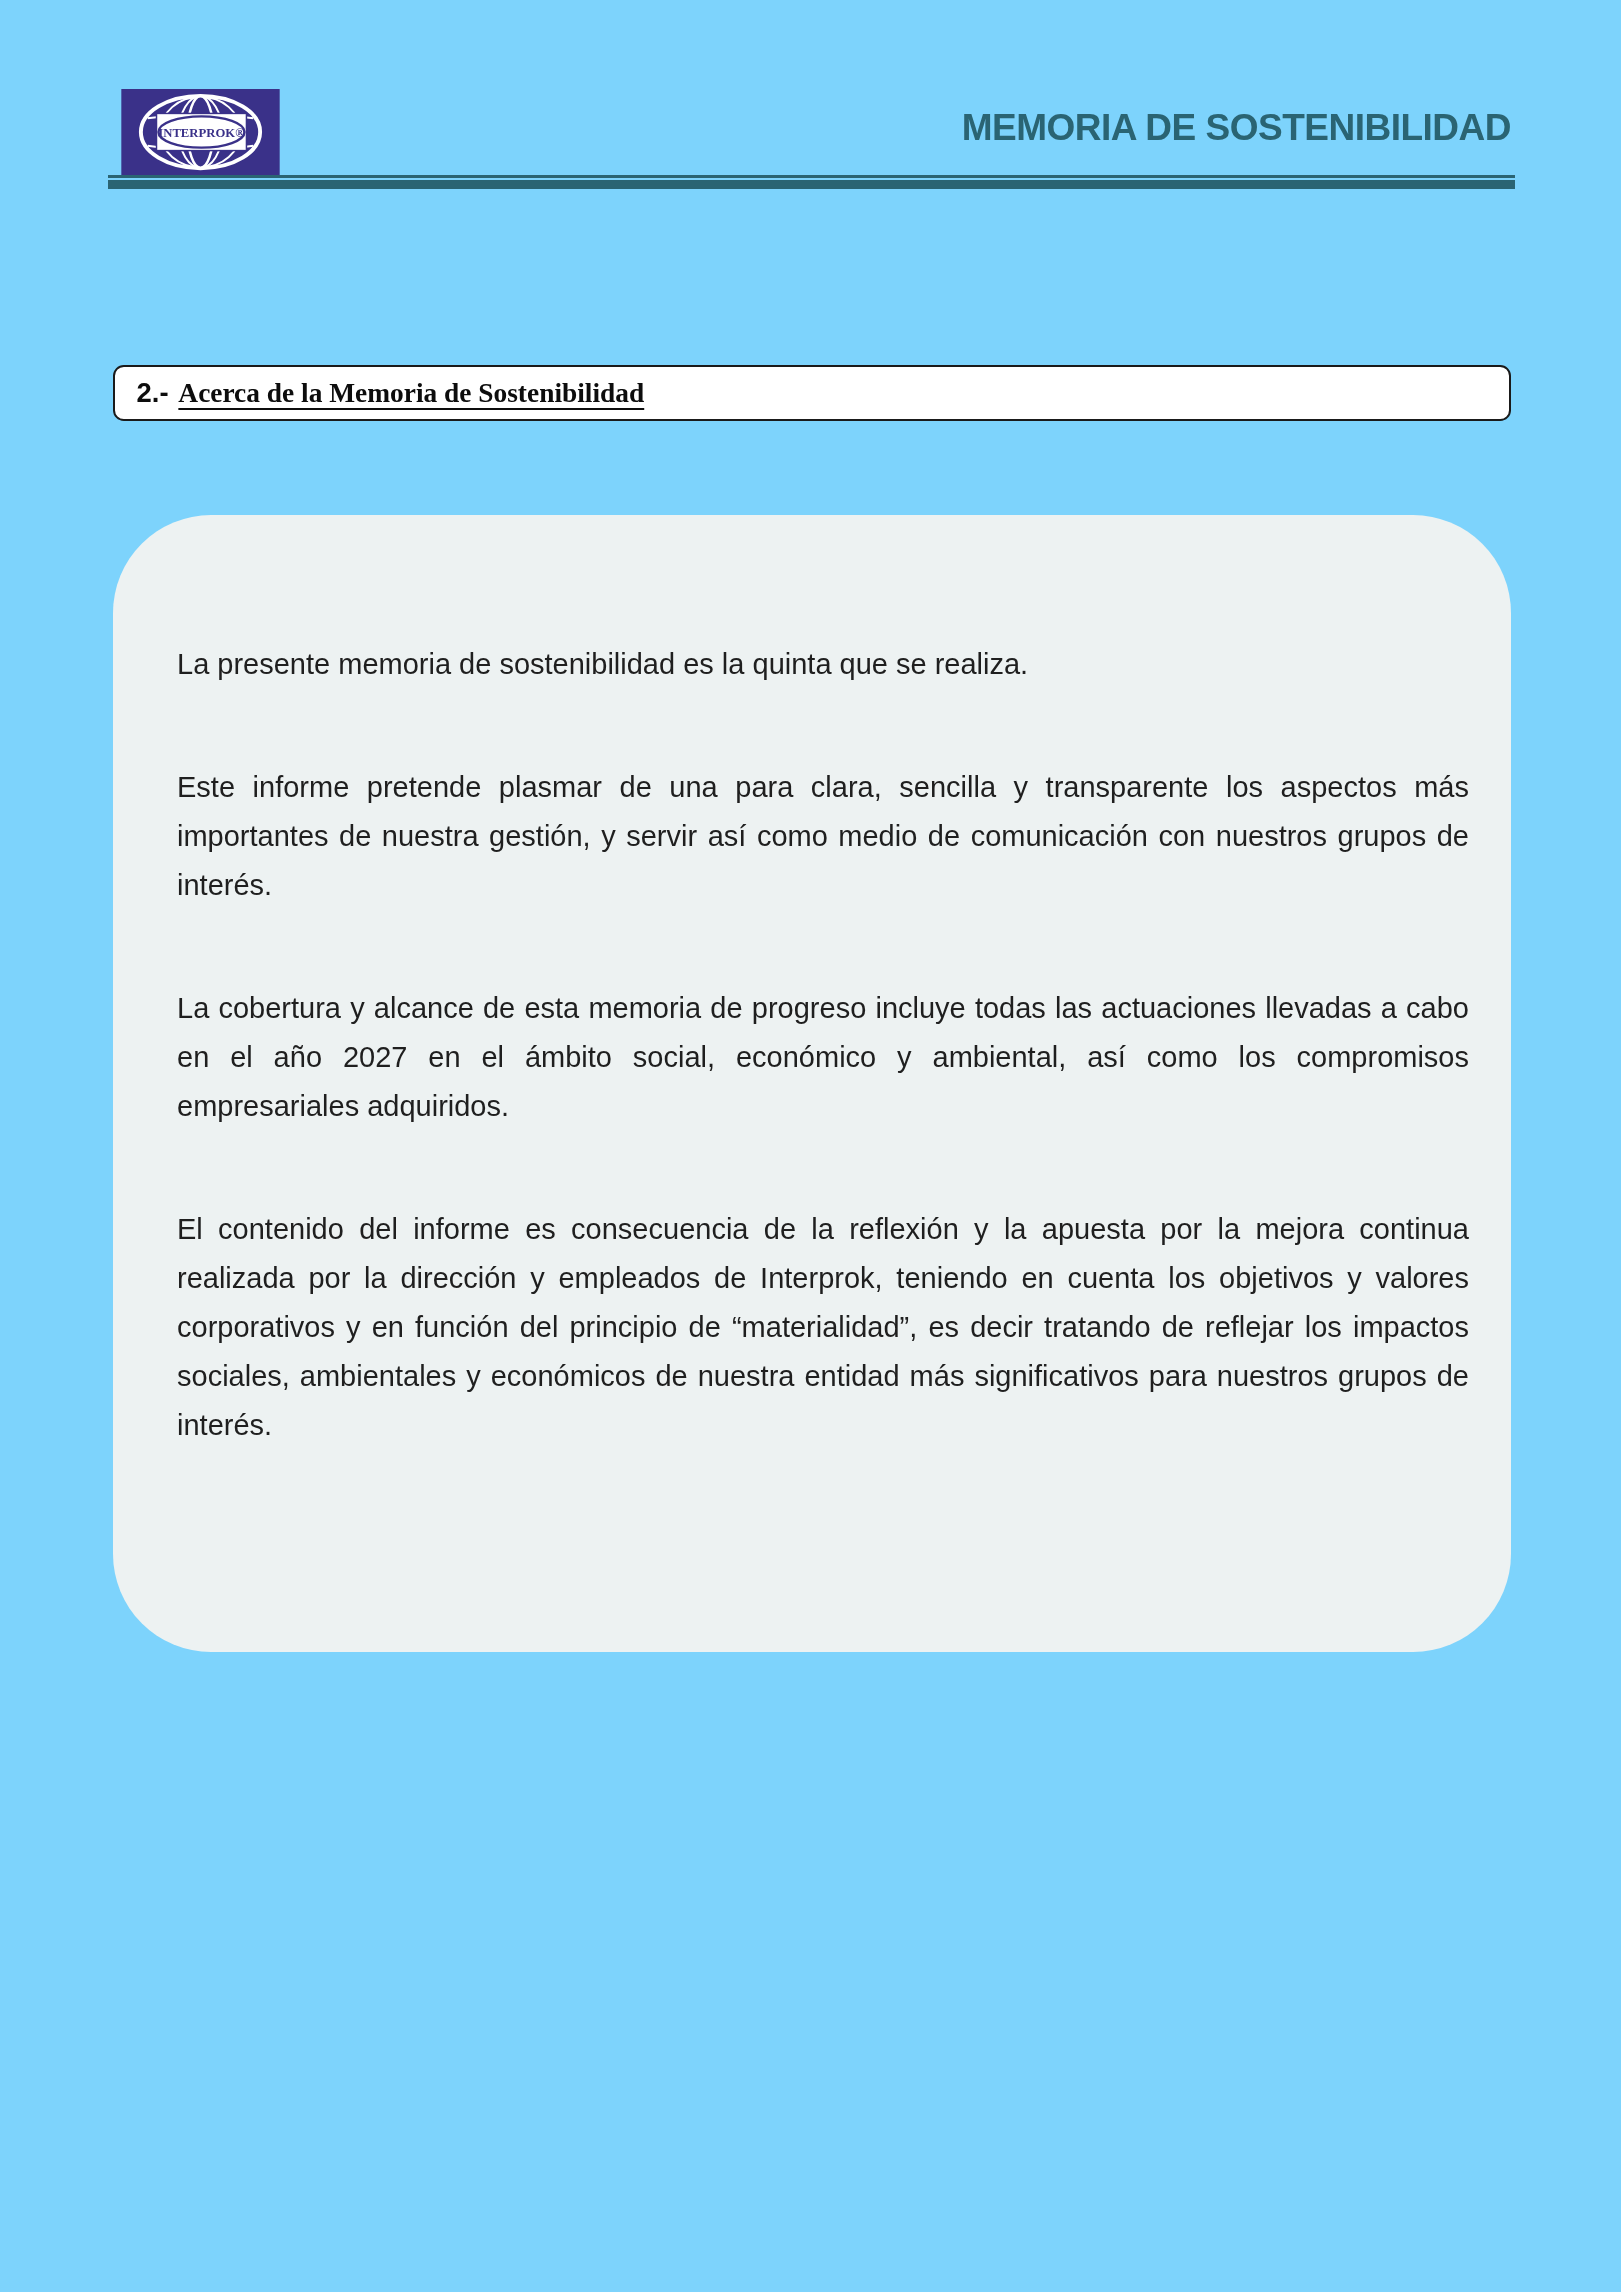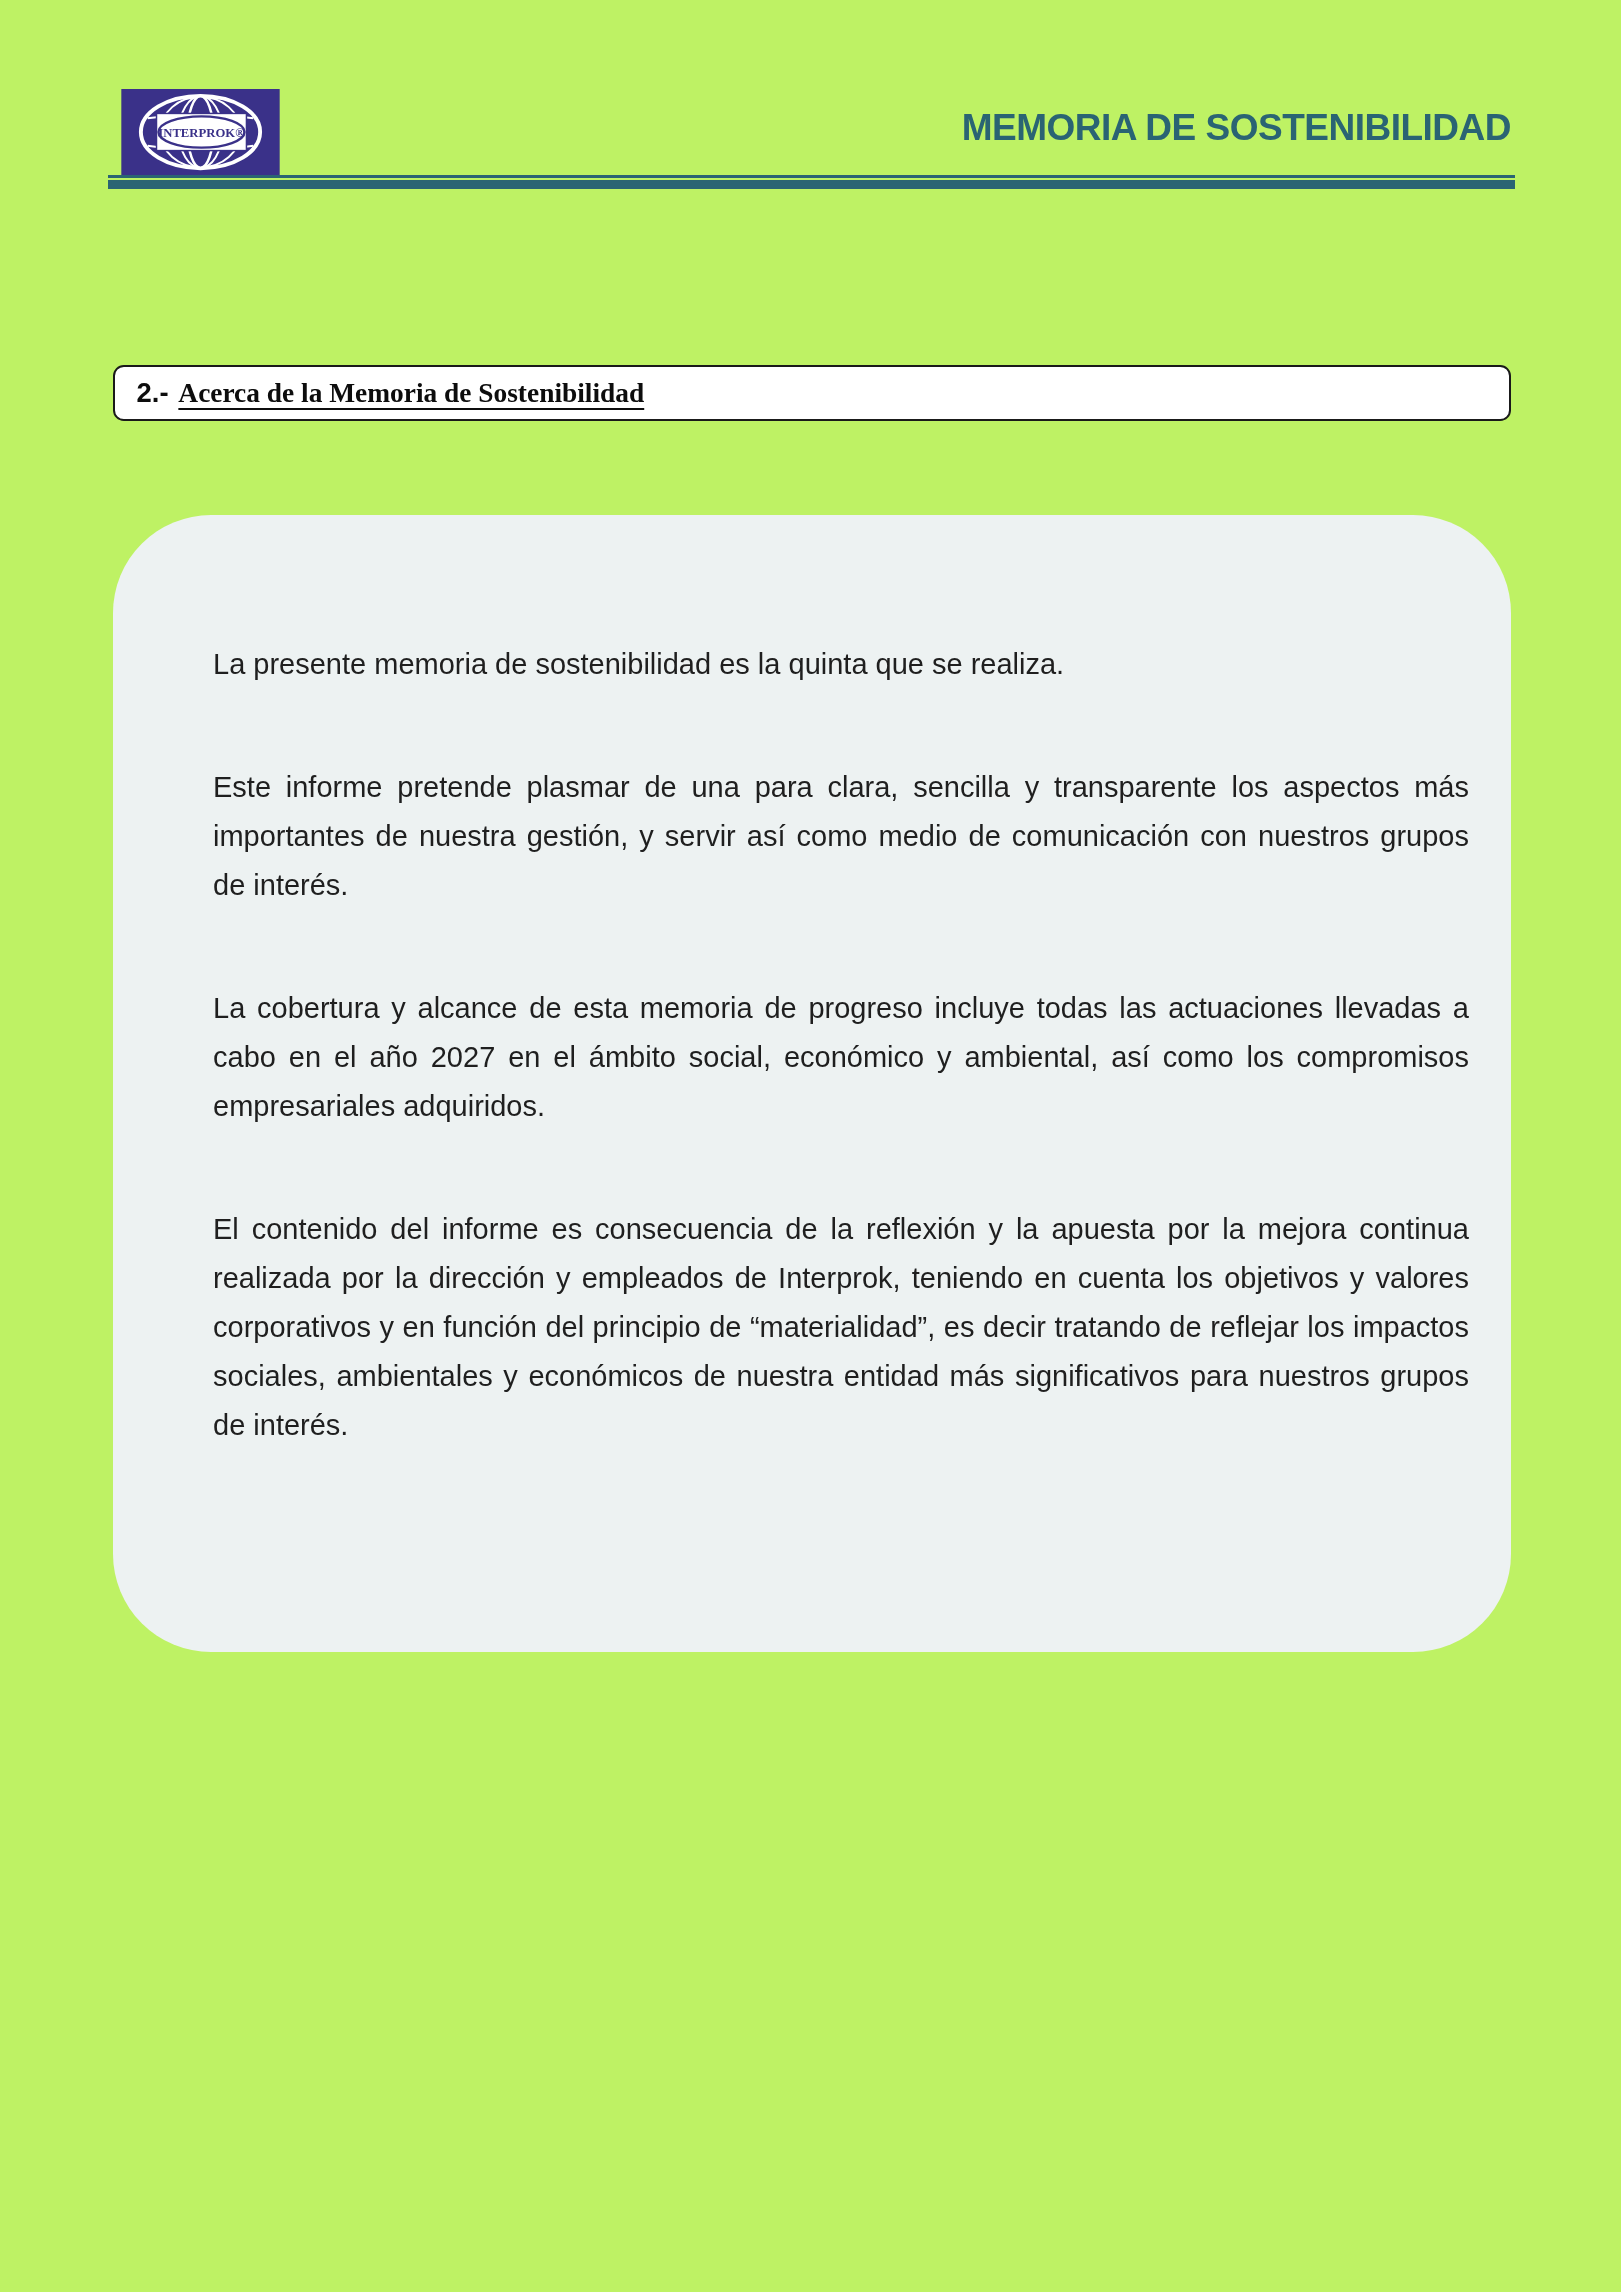--- a/index.html
+++ b/index.html
@@ -5,21 +5,21 @@
   * { margin: 0; padding: 0; box-sizing: border-box; }
   html, body { background: #ffffff; }
   body {
     font-family: "Liberation Sans", "DejaVu Sans", sans-serif;
     width: 1621px;
   }
   .page {
     position: relative;
     width: 1621px;
     height: 2293px;
-    background: #bef264;
+    background: #7dd3fc;
     overflow: hidden;
   }
 
   
   .logo {
     position: absolute;
     left: 121px;
     top: 89px;
     width: 159px;
     height: 87px;
@@ -82,21 +82,21 @@
 
   
   .content-panel {
     position: absolute;
     left: 113px;
     top: 515px;
     width: 1398px;
     height: 1137px;
     background: #edf2f2;
     border-radius: 98px;
-    padding: 125px 42px 0 100px;
+    padding: 125px 42px 0 64px;
   }
   .content-panel p {
     font-size: 29px;
     line-height: 49px;
     color: #1f1f1f;
     text-align: justify;
     margin: 0 0 19.6px 0;
   }
   .content-panel p.first { text-align: left; }
   .content-panel p.gap { margin-top: 74px; }

